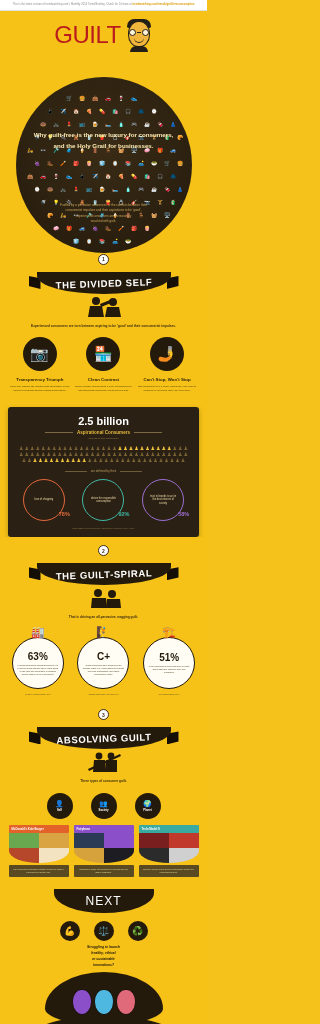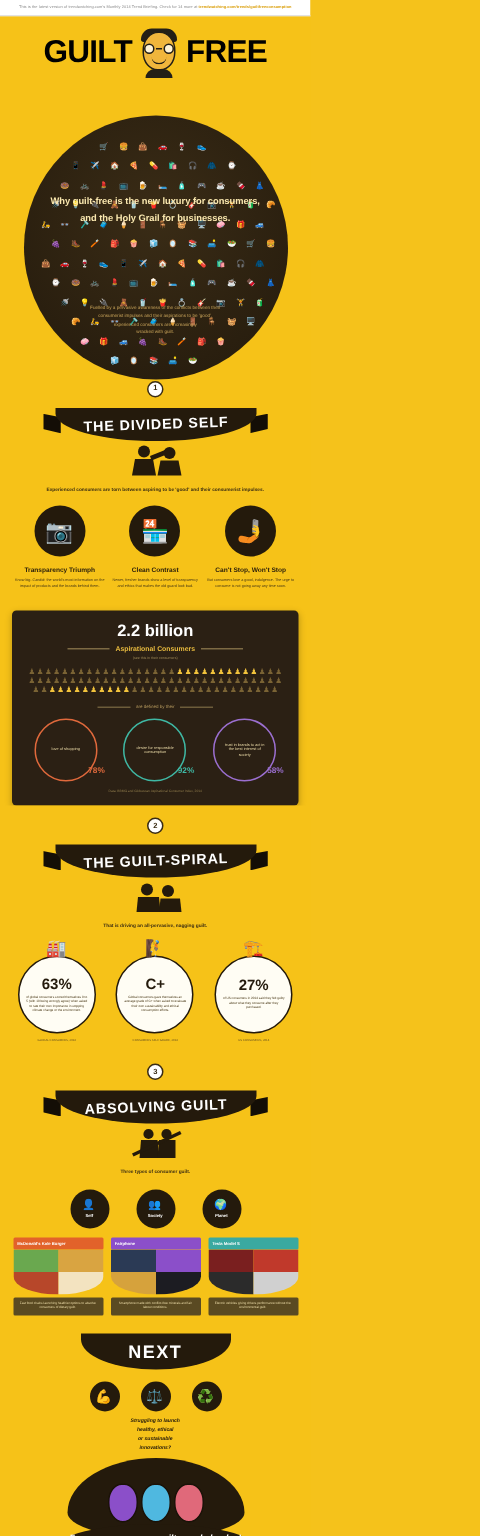--- a/index.html
+++ b/index.html
@@ -18,21 +18,21 @@
   }
   .topbar a { color:#d99b00; font-weight:bold; text-decoration:none; }
 
   
   .hero { position:relative; height:243px; background:#f6c218; overflow:hidden; }
   .hero-title {
     position:relative; display:flex; justify-content:center; align-items:center;
     gap:4px; padding-top:8px; z-index:4;
   }
   .word {
-    font-size:21px; font-weight:bold; color:#000000;
+    font-size:24px; font-weight:normal; color:#b91c1c;
     font-family:"Liberation Sans", sans-serif; letter-spacing:-0.5px;
   }
   .face {
     width:26px; height:32px; position:relative; z-index:5; margin:0 1px;
   }
   .face .head { position:absolute; left:2px; top:2px; width:22px; height:26px;
     background:#f0b63c; border:1.4px solid #231f16; border-radius:48% 48% 46% 46%; }
   .face .hair { position:absolute; left:1px; top:0px; width:24px; height:9px;
     background:#231f16; border-radius:12px 12px 3px 3px; }
   .face .glass-l, .face .glass-r {
@@ -193,21 +193,21 @@
 
   
   .nextsec { background:#f6c218; position:relative; padding-bottom:6px; }
   .next-ribbon { position:relative; margin:4px auto 0; width:120px; height:24px; }
   .next-ribbon .body-r {
     position:absolute; left:10px; right:10px; top:0; height:24px; background:#241a0c;
     border-radius:0 0 60% 60% / 0 0 100% 100%;
   }
   .next-ribbon .rtext {
     position:absolute; inset:0; display:flex; align-items:center; justify-content:center;
-    color:#fff; font-size:12px; font-weight:bold; letter-spacing:1px;
+    color:#fff; font-size:12px; font-weight:normal; letter-spacing:1px;
   }
   .trio-icons { display:flex; justify-content:center; gap:14px; margin-top:8px; }
   .tri {
     width:20px; height:20px; border-radius:50%; background:#241a0c; color:#fff;
     display:flex; align-items:center; justify-content:center; font-size:9px;
   }
   .funnel-text {
     width:66px; margin:4px auto 0; text-align:center;
     color:#241a0c; font-size:3.4px; font-weight:bold; line-height:1.7; font-style:italic;
   }
@@ -368,21 +368,20 @@
       <span class="word">GUILT</span>
       <span class="face">
         <span class="hair"></span>
           <span class="head"></span>
         <span class="glass-l"></span>
           <span class="glass-r"></span>
         <span class="bridge"></span>
           <span class="mouth"></span>
           <span class="body"></span>
       </span>
-      <span class="word">FREE</span>
     </div>
 
 
     <div class="hero-copy">
       <div>Why guilt-free is the new luxury for consumers,</div>
       <div>and the Holy Grail for businesses.</div>
     </div>
 
     <div class="hero-sub">
       <div>Fuelled by a pervasive awareness of the conflicts between their</div>
@@ -425,21 +424,21 @@
       <div class="col3">
         <div class="circ-icon">🤳</div>
         <h4>Can't Stop, Won't Stop</h4>
         <p>But consumers love a good, indulgence. The urge to consume is not going away any time soon.</p>
       </div>
     </div>
   </div>
 
   <div class="panel-wrap">
     <div class="panel">
-      <div class="big">2.2 billion</div>
+      <div class="big">2.5 billion</div>
       <div class="sub-line">
         <span class="ln"></span>
         <span class="txt">Aspirational Consumers</span>
         <span class="ln"></span>
       </div>
       <div class="tiny">(see this in their consumers)</div>
 
       <div class="people-grid" id="peopleGrid">
           <span class="pp">♟</span>
           <span class="pp">♟</span>
@@ -595,21 +594,21 @@
         <div class="top-icon">🧗</div>
         <div class="bubble">
           <div class="num">C+</div>
           <div class="desc">Global consumers gave themselves an average grade of C+ when asked to evaluate their own sustainability and ethical consumption efforts.</div>
         </div>
         <div class="src">CONSUMERS SELF-GRADE, 2014</div>
       </div>
       <div class="stat">
         <div class="top-icon">🏗️</div>
         <div class="bubble">
-          <div class="num">27%</div>
+          <div class="num">51%</div>
           <div class="desc">of US consumers in 2014 said they felt guilty about what they consume after they purchased.</div>
         </div>
         <div class="src">US CONSUMERS, 2014</div>
       </div>
     </div>
   </div>
 
   <div class="sec absolve">
     <div style="height:6px"></div>
     <div class="num-badge">3</div>

